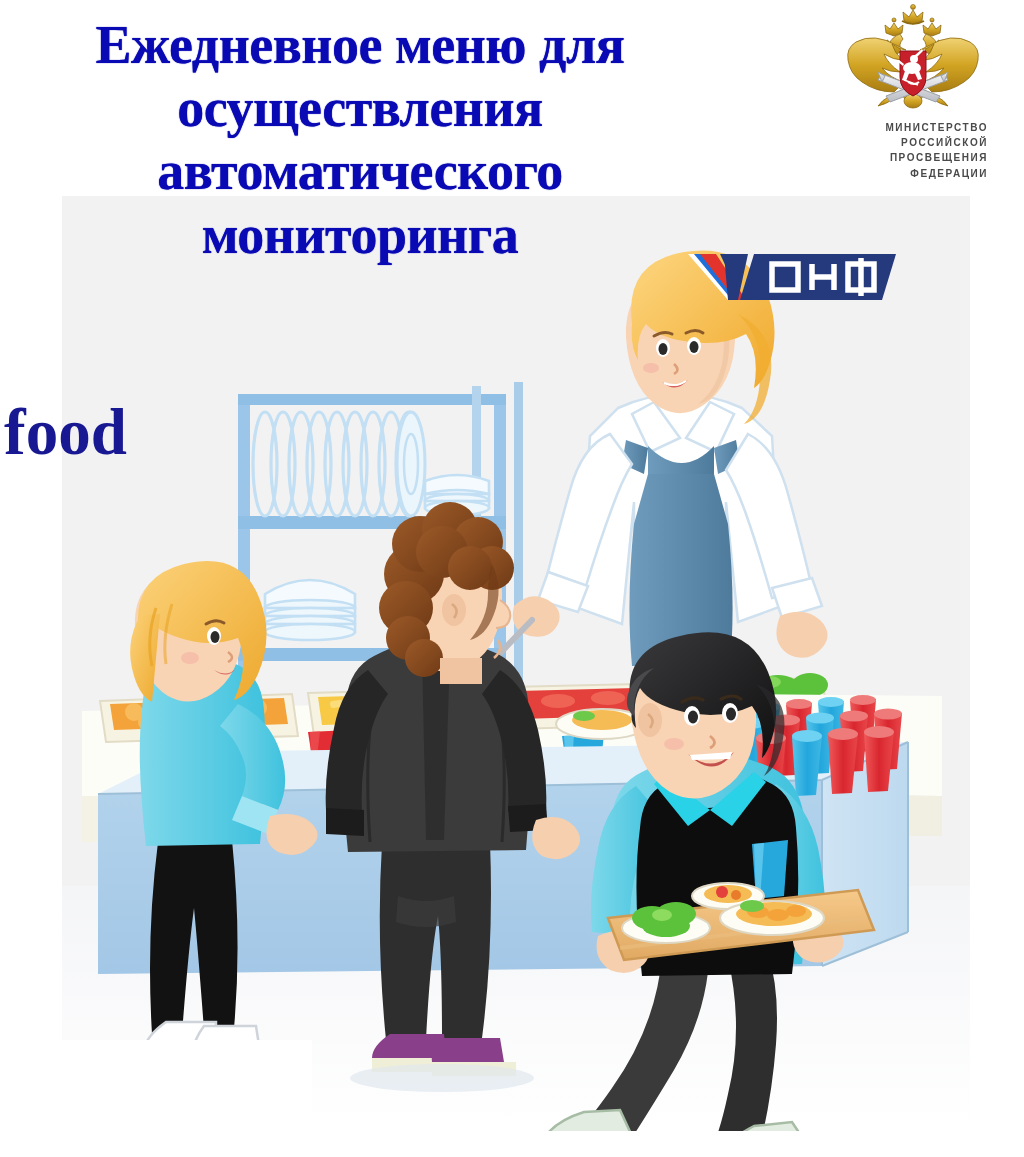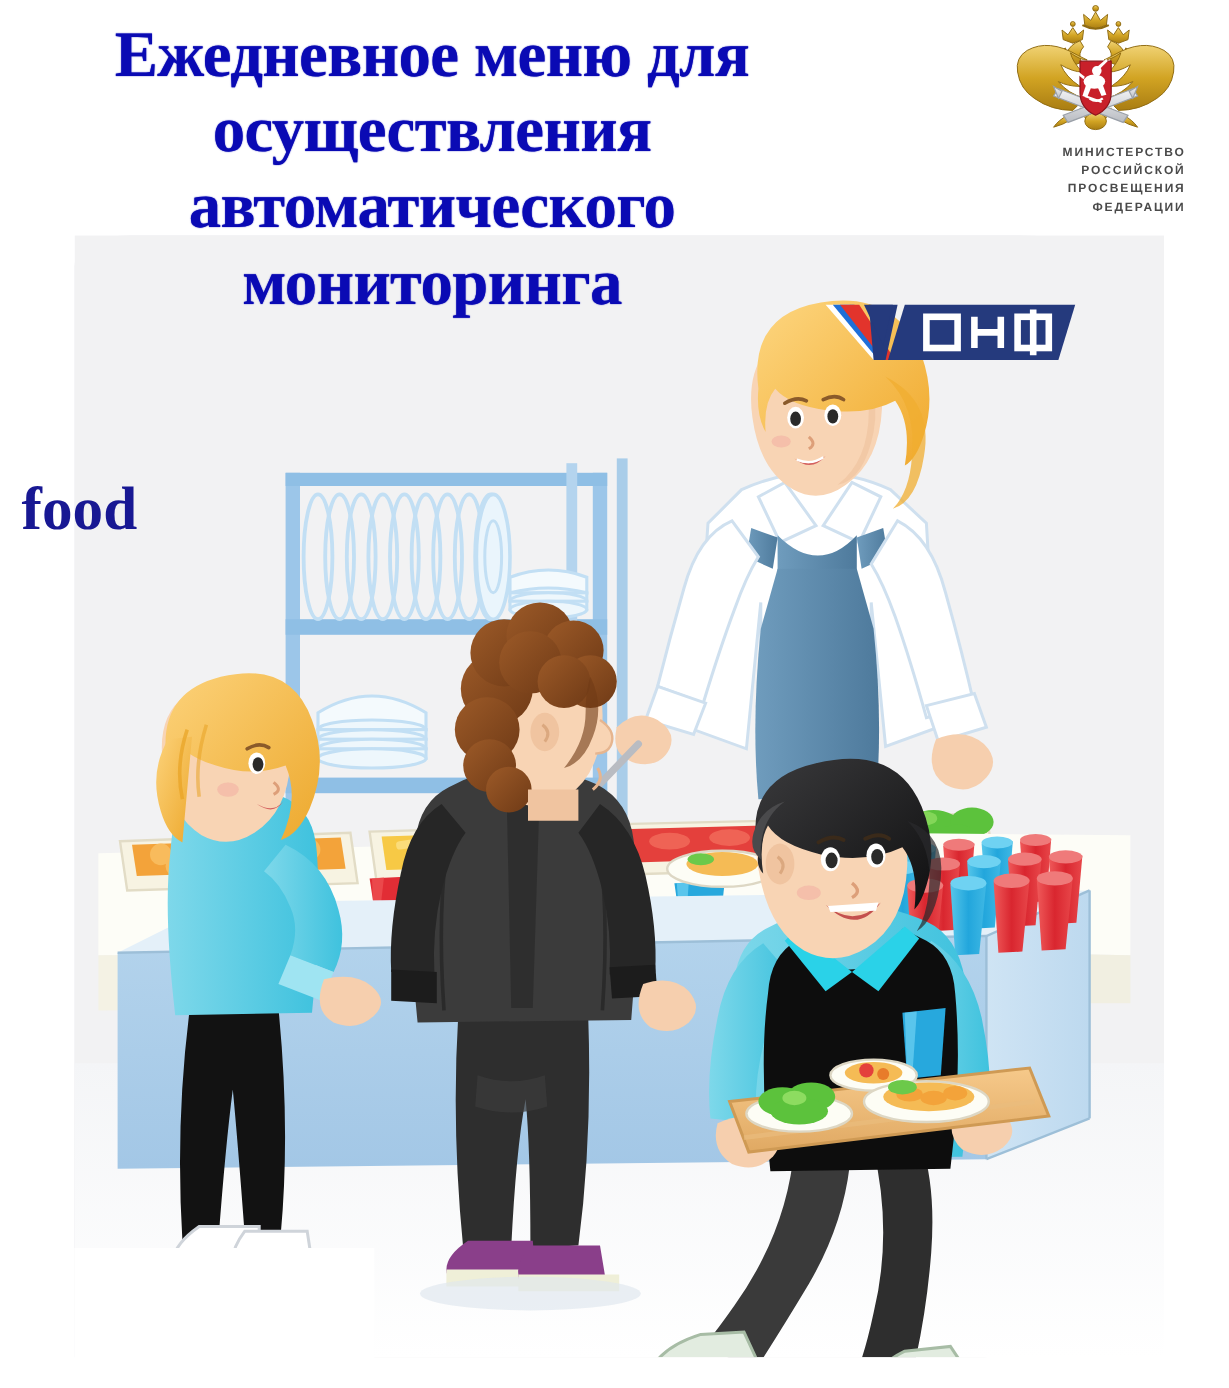--- a/index.html
+++ b/index.html
@@ -33,24 +33,24 @@
     color:#0a0ab4;
     font-family:"Liberation Serif", serif;
     font-weight:bold;
     font-size:54px;
     line-height:1.17;
     letter-spacing:-0.5px;
     z-index:40;
     text-shadow:0 0 1px #0a0ab4;
   }
   .wordmark{
-    position:absolute;left:18px;top:400px;
+    position:absolute;left:4px;top:400px;
     color:#181893;
     font-family:"Liberation Serif", serif;
-    font-weight:bold;font-size:51px;line-height:1;
+    font-weight:bold;font-size:65px;line-height:1;
     z-index:40;
   }
 
   
   .min-logo{position:absolute;left:838px;top:4px;width:150px;height:180px;z-index:45;}
   .min-logo .emblem{width:150px;height:112px;display:block;}
   .min-text{
     margin-top:4px;text-align:right;
     font-family:"Liberation Sans", sans-serif;
     color:#4a4a4a;font-size:10px;font-weight:bold;

